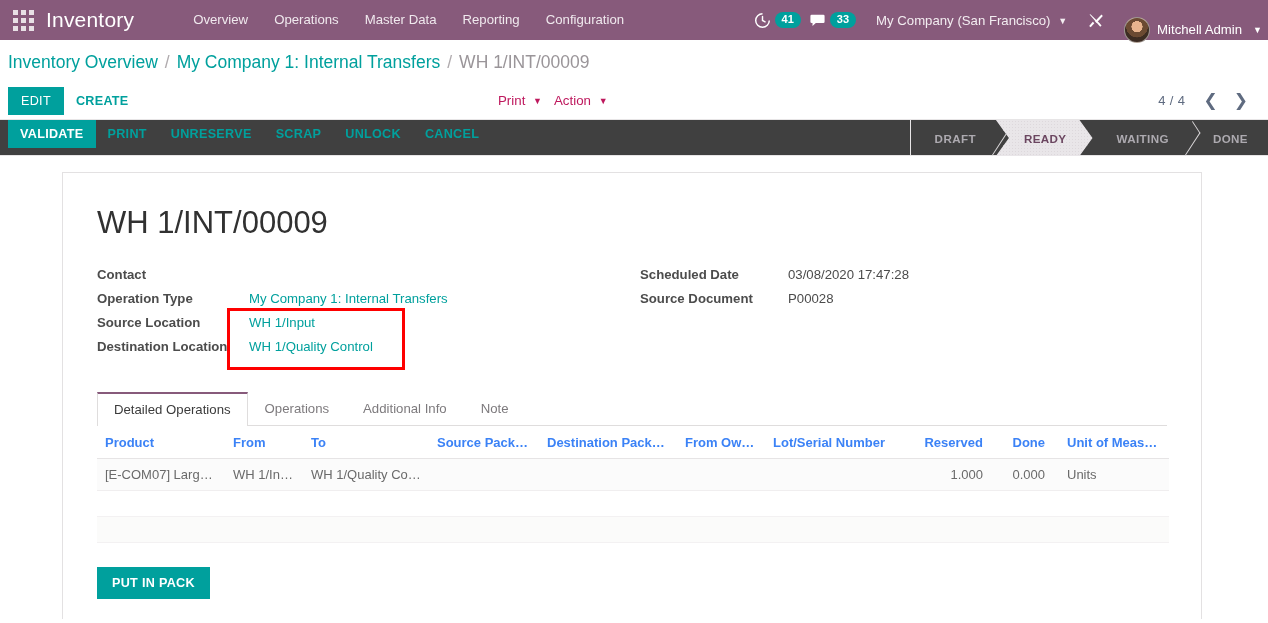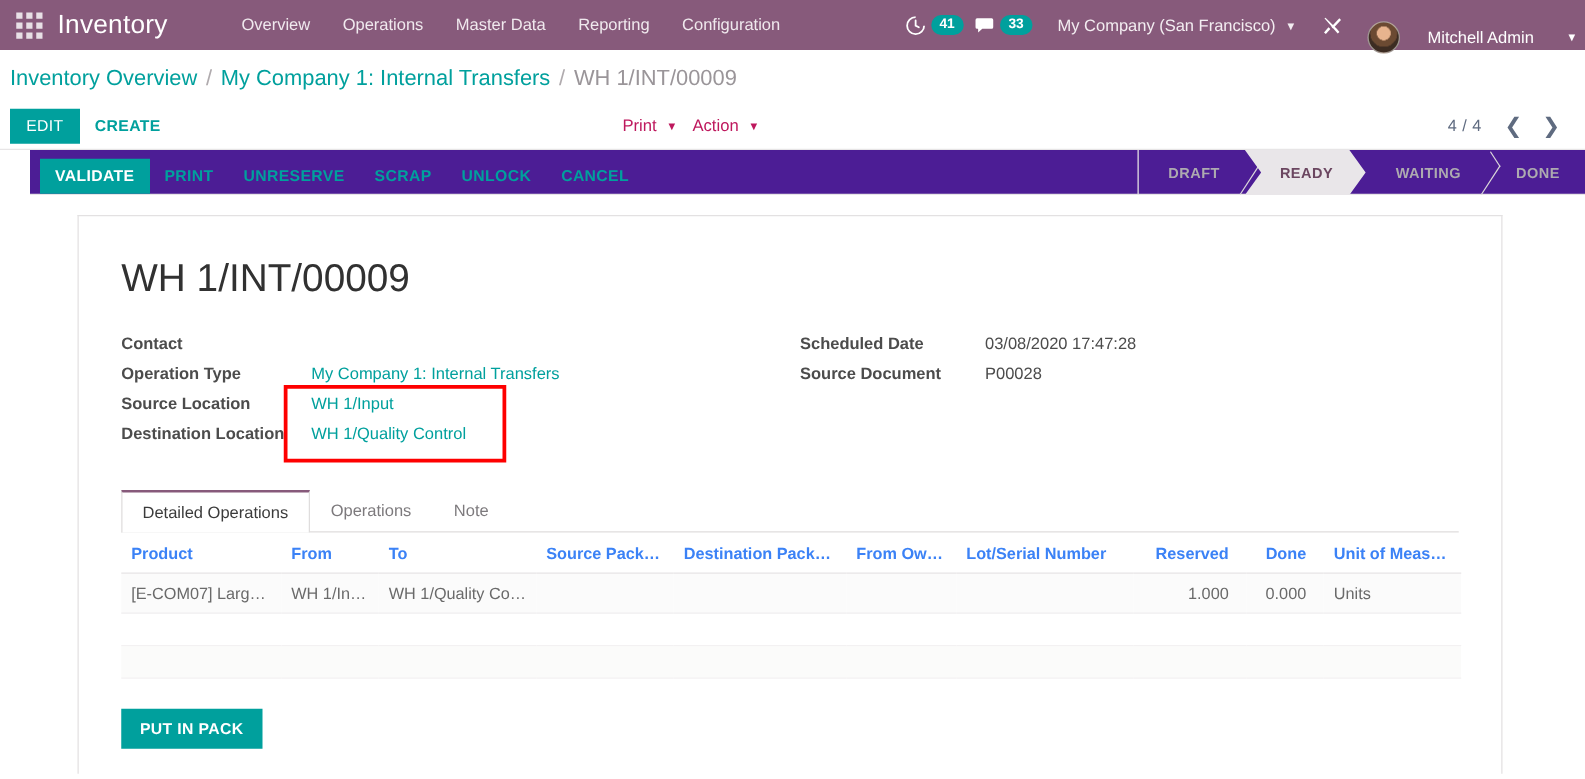--- a/index.html
+++ b/index.html
@@ -49,21 +49,21 @@
     font-weight: bold; min-width: 22px; text-align: center;
   }
   .clock-ico, .chat-ico { display: inline-block; }
   .company-sel {
     font-size: 13.2px; color: #f3edf1; padding: 0 8px 0 12px;
     cursor: pointer; white-space: nowrap;
   }
   .caret { display: inline-block; margin-left: 4px; font-size: 9px; vertical-align: middle; }
   .tools-ico { padding: 0 12px; cursor: pointer; display: flex; align-items: center;}
   .user-box {
-    display: flex; align-items: center; gap: 22px;
+    display: flex; align-items: center; gap: 7px;
     padding: 0 6px 0 8px; cursor: pointer; font-size: 13.2px; color: #fff;
     white-space: nowrap;
     margin-top: 19px;
   }
   .avatar {
     width: 26px; height: 26px; border-radius: 50%;
     background: radial-gradient(circle at 50% 36%, #e8b48e 0 28%, #6b4a32 29% 55%, #3c2c22 56% 100%);
     border: 1px solid rgba(255,255,255,.5);
     overflow: hidden; position: relative; flex: none;
   }
@@ -103,25 +103,24 @@
     gap: 0px; color: #4e5c72; font-size: 13px;
   }
   .pager-val { color: #5f6b80; margin-right: 10px; letter-spacing: .4px; }
   .pager-btn {
     color: #5f6b80; background: none; border: 0; cursor: pointer;
     font-size: 17px; padding: 0 8px; line-height: 18px;
   }
 
   
   .sb-row {
-    height: 36px; display: flex; align-items: flex-end;
+    height: 36px; display: flex; align-items: flex-start;
     padding-left: 8px; position: relative;
     border-bottom: 1px solid #e7e5e6;
-    background: #4c1d95;
-    margin-left: 24px;
+    background: #404040;
   }
   .sb-validate {
     background: #00a09d; color: #fff; border: 0;
     font-size: 12.6px; font-weight: bold; letter-spacing: .3px;
     padding: 7px 12px; cursor: pointer; line-height: 14px;
   }
   .statusbar-stages {
     position: absolute; right: 0; top: 0; height: 36px;
     display: flex; align-items: stretch;
     border-left: 1px solid #e7e5e6;
@@ -372,20 +371,21 @@
         </div>
       </div>
     </div>
 
     <div class="redbox"></div>
 
     <div class="notebook">
       <div class="tabs">
         <div class="tab active">Detailed Operations</div>
         <div class="tab">Operations</div>
+        <div class="tab">Additional Info</div>
         <div class="tab">Note</div>
       </div>
 
       <table class="lines">
         <colgroup>
           <col style="width:128px">
             <col style="width:78px">
             <col style="width:126px">
           <col style="width:110px">
             <col style="width:138px">

